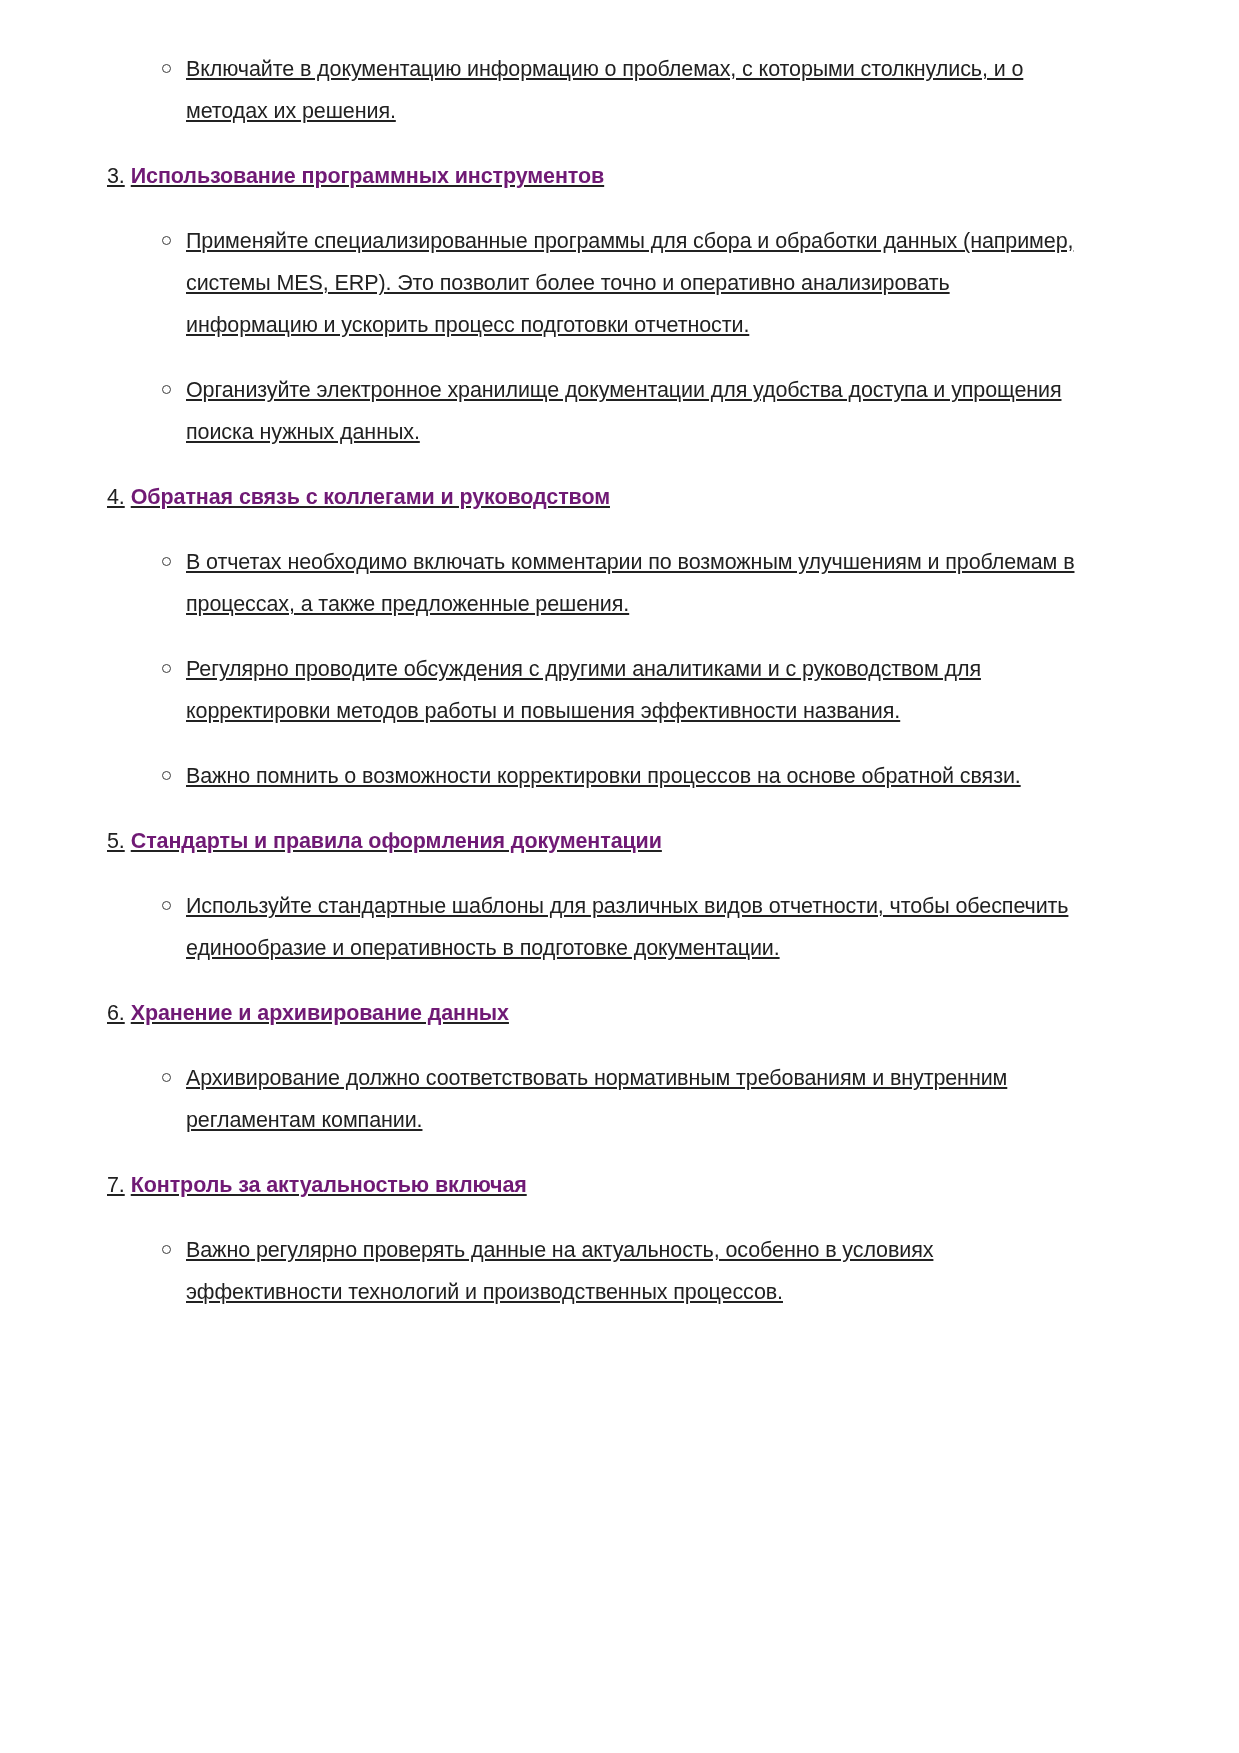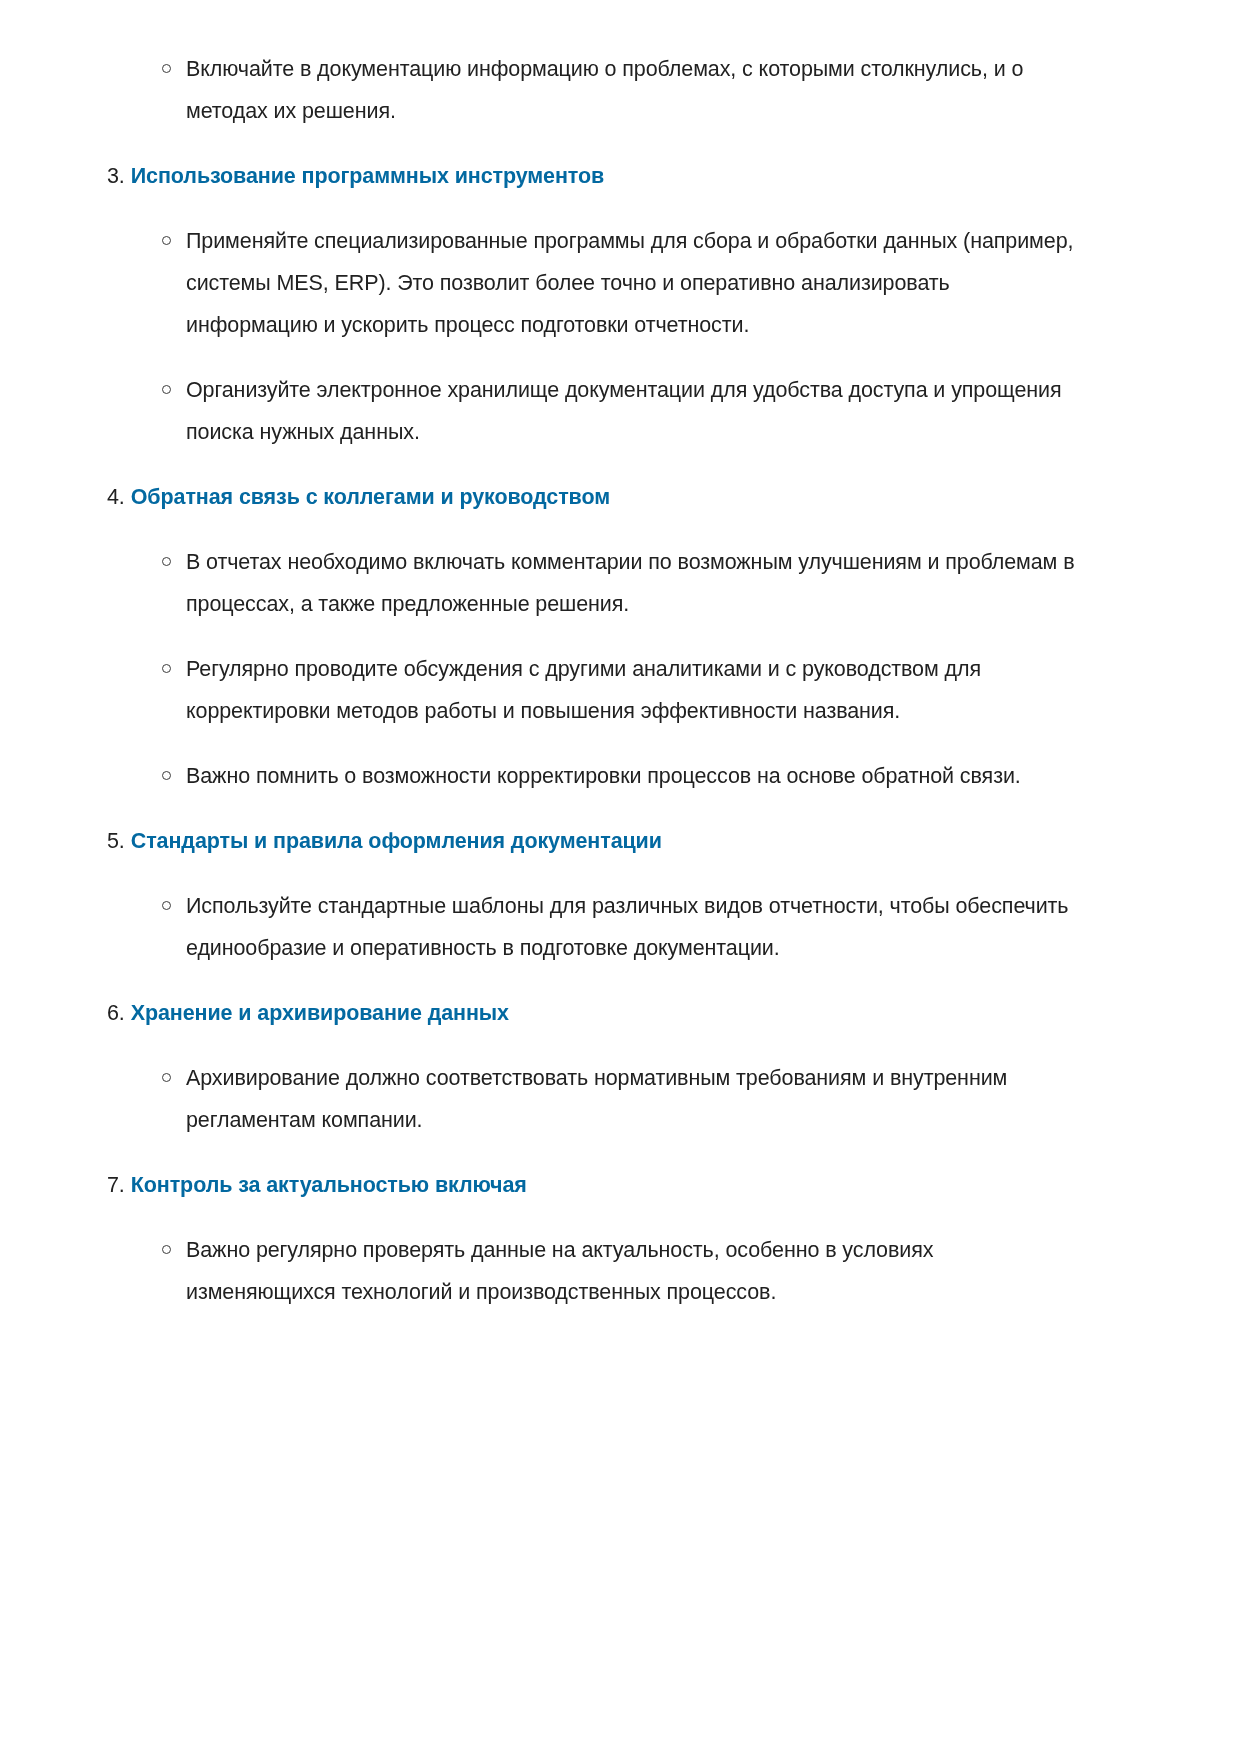--- a/index.html
+++ b/index.html
@@ -9,20 +9,21 @@
     height: 1753px;
     box-sizing: border-box;
     background: #ffffff;
     padding: 48px 70px 0 107px;
     font-family: "Liberation Sans", sans-serif;
     font-size: 21.5px;
     line-height: 42px;
     color: #212121;
     letter-spacing: -0.1px;
     overflow: hidden;
+    text-decoration: underline;
   }
   ul.bullets {
     list-style: none;
     margin: 0;
     padding: 0 0 0 79px;
   }
   ul.bullets li {
     position: relative;
     max-width: 890px;
     margin: 0 0 23px 0;
@@ -41,21 +42,21 @@
   .section-title {
     margin: 0 0 23px 0;
     max-width: 960px;
   }
   .section-title .num {
     font-weight: 400;
     margin-right: 6px;
   }
   .section-title strong {
     font-weight: 700;
-    color: #0369a1;
+    color: #701a75;
   }
 </style>
 </head>
 <body>
 
 <div class="page">
 
   <ul class="bullets">
     <li>
       <span class="marker"></span>
@@ -114,17 +115,17 @@
       <span>Архивирование должно соответствовать нормативным требованиям и внутренним регламентам компании.</span>
     </li>
   </ul>
 
   <div class="section-title">
     <span class="num">7.</span><strong>Контроль за актуальностью включая</strong>
   </div>
   <ul class="bullets">
     <li>
       <span class="marker"></span>
-      <span>Важно регулярно проверять данные на актуальность, особенно в условиях изменяющихся технологий и производственных процессов.</span>
+      <span>Важно регулярно проверять данные на актуальность, особенно в условиях эффективности технологий и производственных процессов.</span>
     </li>
   </ul>
 
 </div>
 
 </body></html>

